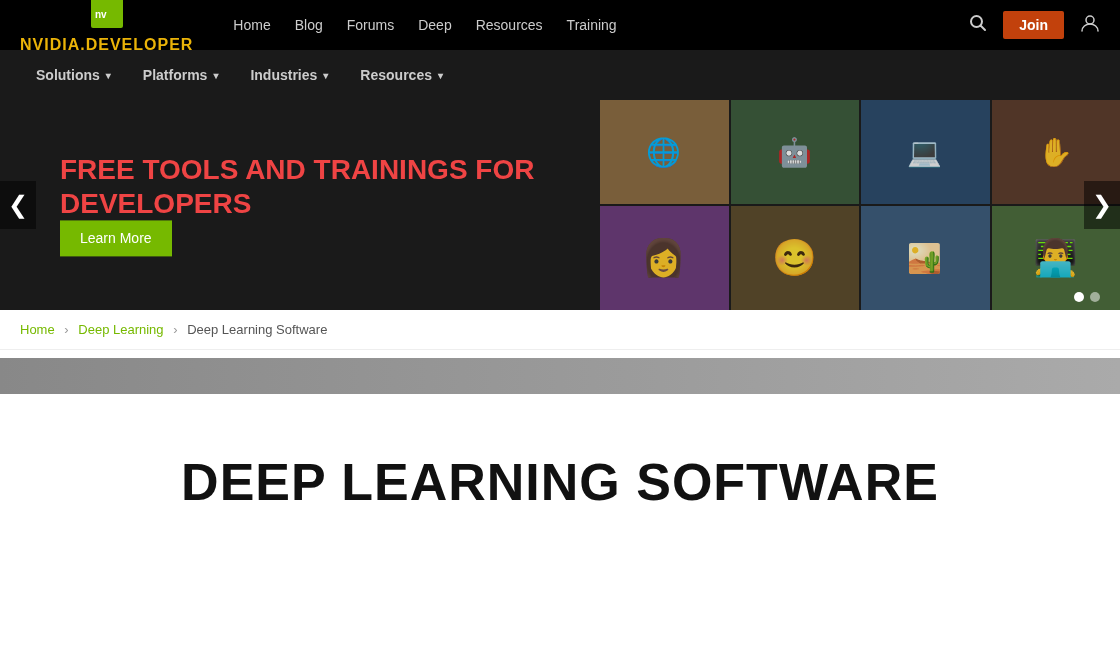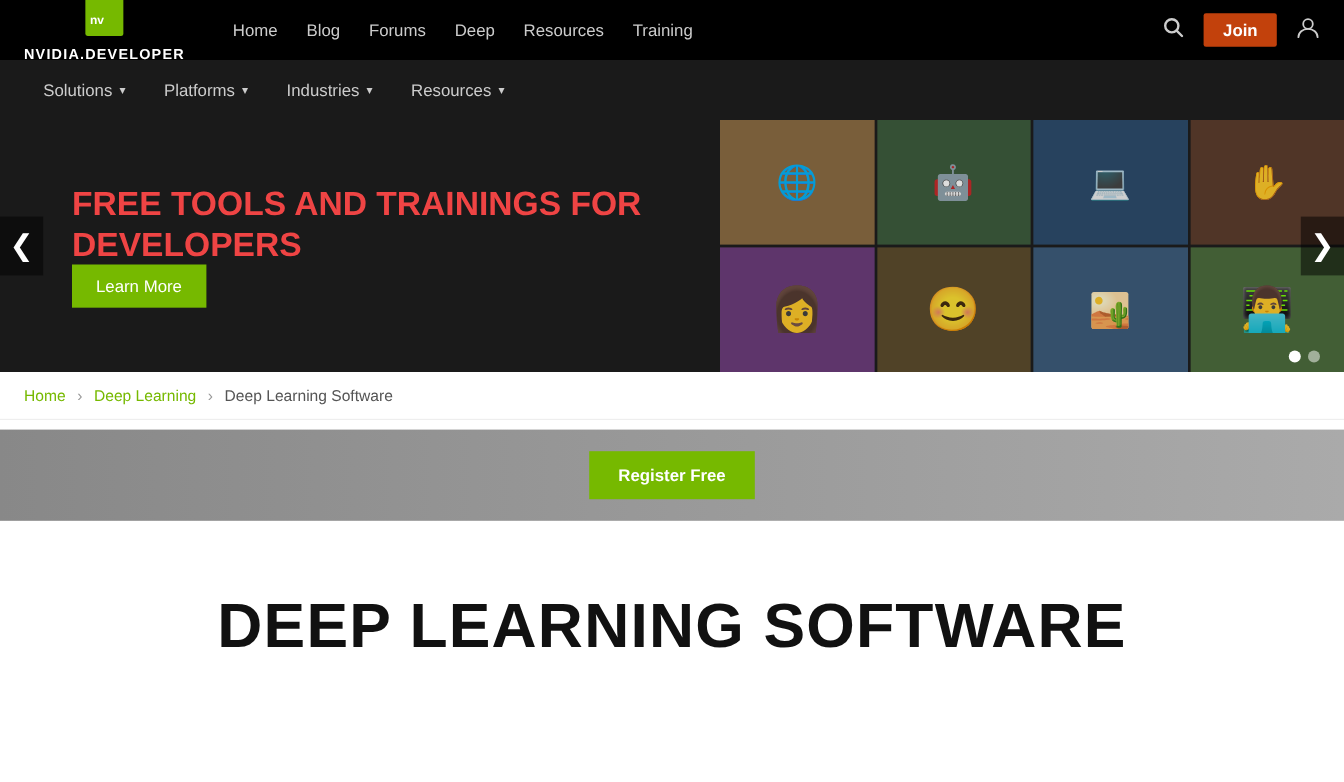--- a/index.html
+++ b/index.html
@@ -18,22 +18,22 @@
       display: flex;
       align-items: center;
       gap: 8px;
       flex-direction: column;
     }
     .nvidia-logo {
       width: 32px;
       height: 32px;
     }
     .logo-text {
-      color: #ffffff;
-      font-size: 12px;
+      color: #eab308;
+      font-size: 16px;
       font-weight: bold;
       letter-spacing: 1px;
     }
     .top-nav-links {
       display: flex;
       align-items: center;
       gap: 24px;
       margin-left: 10px;
     }
     .top-nav-links a {
@@ -73,20 +73,21 @@
     }
 
     
     .secondary-nav {
       background: #1a1a1a;
       display: flex;
       align-items: center;
       height: 50px;
       padding: 16px 20px;
       gap: 0;
+      font-weight: bold;
     }
     .secondary-nav-item {
       color: #ccc;
       font-size: 14px;
       padding: 0 16px;
       height: 50px;
       display: flex;
       align-items: center;
       cursor: pointer;
       gap: 4px;
@@ -358,18 +359,17 @@
 
 <div class="breadcrumb">
   <a href="#">Home</a>
   <span class="breadcrumb-sep">›</span>
   <a href="#">Deep Learning</a>
   <span class="breadcrumb-sep">›</span>
   <span class="breadcrumb-current">Deep Learning Software</span>
 </div>
 
 <div class="webinar-banner">
-  <button class="register-btn">Register Free</button>
 </div>
 
 <div class="main-title-section">
   <h1 class="main-title">DEEP LEARNING SOFTWARE</h1>
 </div>
 
 </body></html>

